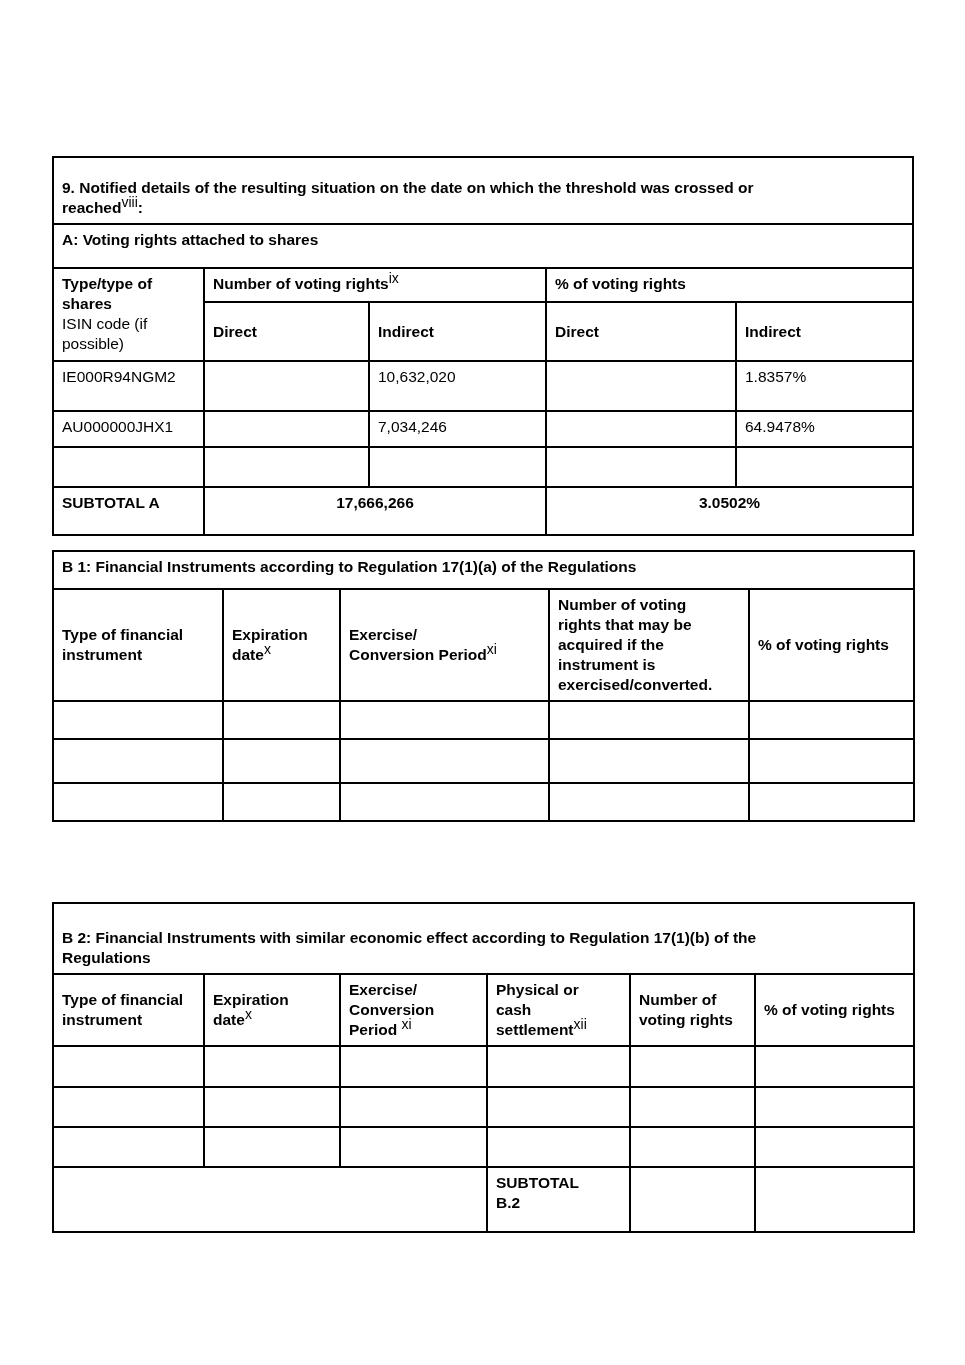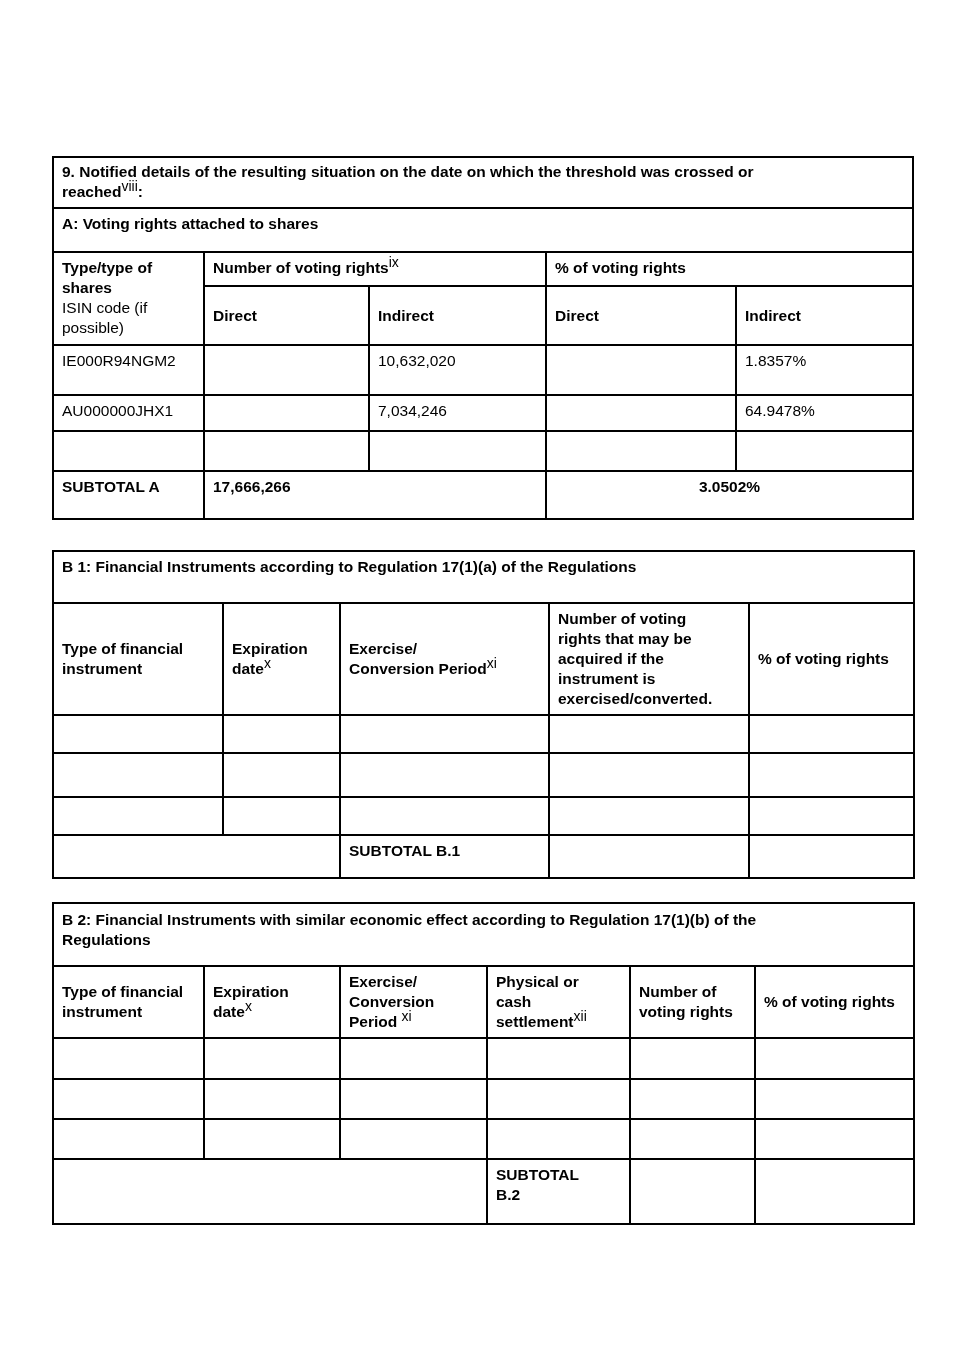--- a/index.html
+++ b/index.html
@@ -27,39 +27,39 @@
   }
   td.spacer { border: none; background: transparent; }
   .b { font-weight: bold; }
   .block { display: block; }
   .prewrap { white-space: pre-line; }
   sup { font-size: 14px; font-weight: normal; line-height: 0; vertical-align: super; }
   .ctr { }
   .mid { vertical-align: middle !important; }
   .tight { padding-top: 3px; padding-bottom: 3px; margin-left: 48px; }
   
-  td.sub-num { padding: 5px 0 0 165px; text-align: left; }
+  td.sub-num { padding: 5px 0 0 165px; text-align: center; }
   td.sub-pct { padding: 5px 0 0 190px; text-align: center; }
 </style>
 </head>
 <body>
 
 <div class="page">
 
   <table class="tbl" style="left:52px; top:156px; width:860px;">
     <colgroup>
       <col style="width:151px">
         <col style="width:165px">
         <col style="width:177px">
         <col style="width:190px">
         <col style="width:177px">
     </colgroup>
     <tbody>
         <tr style="height:47px">
-      <td colspan="5" style="padding-top:4px">
+      <td colspan="5" style="padding-top:20px">
         <span class="b prewrap">9. Notified details of the resulting situation on the date on which the threshold was crossed or
 reached</span><sup>viii</sup><span class="b">:</span>
       </td>
     </tr>
     <tr style="height:44px">
       <td colspan="5">
         <span class="b">A: Voting rights attached to shares</span>
       </td>
     </tr>
     <tr style="height:34px">
@@ -111,21 +111,21 @@
 
   <table class="tbl" style="left:52px; top:550px; width:861px;">
     <colgroup>
       <col style="width:170px">
         <col style="width:117px">
         <col style="width:209px">
         <col style="width:200px">
         <col style="width:165px">
     </colgroup>
     <tbody>
-        <tr style="height:52px">
+        <tr style="height:38px">
       <td colspan="5">
         <span class="b prewrap">B 1: Financial Instruments according to Regulation 17(1)(a) of the Regulations</span>
       </td>
     </tr>
     <tr style="height:109px">
       <td class="mid tight"><span class="b prewrap">Type of financial
 instrument</span></td>
       <td class="mid tight"><span class="b prewrap">Expiration
 date</span><sup>x</sup></td>
       <td class="mid tight"><span class="b prewrap">Exercise/
@@ -151,41 +151,35 @@
       <td></td>
       <td></td>
     </tr>
     <tr style="height:38px">
       <td></td>
       <td></td>
       <td></td>
       <td></td>
       <td></td>
     </tr>
-    <tr style="height:43px">
-      <td colspan="2" class="spacer"></td>
-      <td><span class="b">SUBTOTAL B.1</span></td>
-      <td></td>
-      <td></td>
-    </tr>
   </tbody>
     </table>
 
   <table class="tbl" style="left:52px; top:902px; width:861px;">
     <colgroup>
       <col style="width:151px">
         <col style="width:136px">
         <col style="width:147px">
         <col style="width:143px">
         <col style="width:125px">
         <col style="width:159px">
     </colgroup>
     <tbody>
         <tr style="height:63px">
-      <td colspan="6" style="padding-top:6px">
+      <td colspan="6" style="padding-top:24px">
         <span class="b prewrap">B 2: Financial Instruments with similar economic effect according to Regulation 17(1)(b) of the
 Regulations</span>
       </td>
     </tr>
     <tr style="height:67px">
       <td class="mid tight"><span class="b prewrap">Type of financial
 instrument</span></td>
       <td class="mid tight"><span class="b prewrap">Expiration
 date</span><sup>x</sup></td>
       <td class="mid tight"><span class="b prewrap">Exercise/

